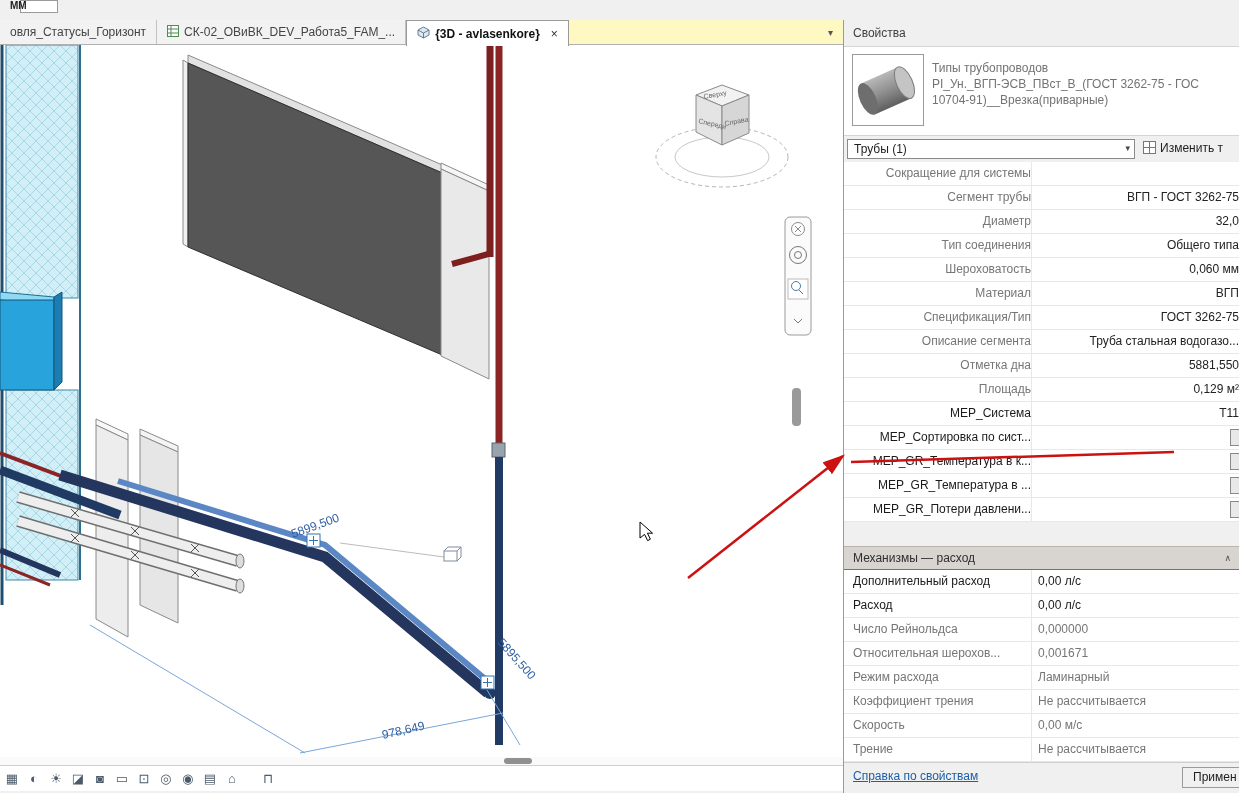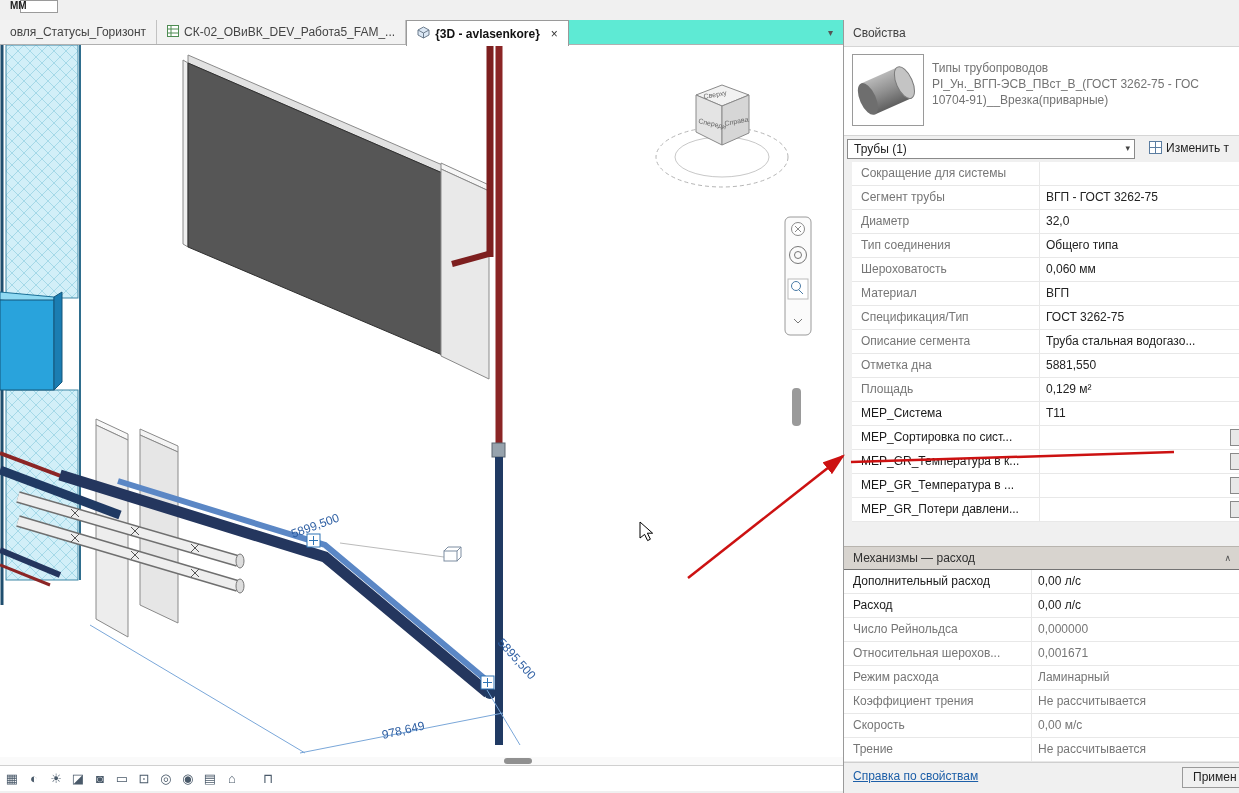--- a/index.html
+++ b/index.html
@@ -4,21 +4,21 @@
 <style>
   * { box-sizing: border-box; margin: 0; padding: 0; }
   body { font-family: "Liberation Sans", sans-serif; background:#f0f0f0; }
   .app { position:relative; width:1239px; height:793px; background:#f0f0f0; overflow:hidden; }
 
   
   .mm-frag { position:absolute; left:2px; top:0; font-size:10px; font-weight:bold; color:#222; z-index:3;margin-left:8px; }
   .mm-box  { position:absolute; left:20px; top:0; width:38px; height:13px; background:#fff; border:1px solid #9a9a9a; z-index:2; }
 
   
-  .tabbar { position:absolute; left:0; top:20px; width:843px; height:25px; background:#5eead4; border-bottom:1px solid #b0b0b0; display:flex; }
+  .tabbar { position:absolute; left:0; top:20px; width:843px; height:25px; background:#fef9c3; border-bottom:1px solid #b0b0b0; display:flex; }
   .tab { display:flex; align-items:center; gap:5px; padding:0 10px; font-size:12px; color:#444; background:#f2f2f2; border-right:1px solid #c2c2c2; white-space:nowrap; overflow:hidden; }
   .tab.active { position:relative; z-index:2; height:26px; background:#fff; border:1px solid #9a9a9a; border-bottom:none; color:#111; font-weight:bold; }
   .tab-close { font-weight:normal; color:#333; margin-left:6px; font-size:12px; }
   .tab-dd { margin-left:auto; margin-right:10px; align-self:center; font-size:10px; color:#555; }
 
   
   .viewport { position:absolute; left:0; top:45px; width:843px; height:712px; background:#fff; overflow:hidden; }
 
   .hscroll { position:absolute; left:0; top:757px; width:843px; height:8px; background:#fafafa; }
   .hthumb  { position:absolute; left:504px; top:1px; width:28px; height:6px; background:#909090; border-radius:3px; }
@@ -26,26 +26,26 @@
   .vcbar { position:absolute; left:0; top:765px; width:843px; height:26px; background:#fff; border-top:1px solid #d0d0d0; display:flex; align-items:center; padding-left:4px; gap:6px; }
   .vc-icon { font-size:13px; color:#4a5a6a; width:16px; text-align:center; cursor:pointer; }
   .vc-icon.sep { margin-left:14px; }
 
   
   .panel { position:absolute; left:843px; top:20px; width:396px; height:773px; background:#f0f0f0; border-left:1px solid #9a9a9a; overflow:hidden; font-size:12px; }
   .p-header { position:absolute; top:0; left:0; right:0; height:26px; line-height:26px; padding-left:9px; color:#404040; }
   .p-type { position:absolute; top:26px; left:0; right:0; height:90px; background:#fff; border-top:1px solid #d5d5d5; border-bottom:1px solid #d5d5d5; display:flex; padding:7px 8px; }
   .type-img { width:72px; height:72px; border:1px solid #9a9a9a; background:#fff; flex:none; display:flex; align-items:center; justify-content:center; }
   .type-text { margin-left:8px; color:#737373; line-height:16px; white-space:nowrap; overflow:hidden; padding-top:6px; }
-  .p-filter { position:absolute; top:116px; left:0; right:0; height:26px; display:flex; align-items:center; padding:0 3px;gap:6px; }
+  .p-filter { position:absolute; top:116px; left:0; right:0; height:26px; display:flex; align-items:center; padding:0 3px; }
   .combo { width:288px; height:20px; background:#fff; border:1px solid #8a8a8a; display:flex; align-items:center; padding-left:6px; position:relative; color:#1f1f1f; flex:none; }
   .combo-arrow { position:absolute; right:4px; top:3px; font-size:9px; color:#444; }
   .edit-type { display:flex; gap:4px; margin-left:8px; color:#1f1f1f; white-space:nowrap; cursor:pointer; }
 
-  .p-grid1 { position:absolute; top:142px; left:8px; right:0; background:#3b82f6; }
+  .p-grid1 { position:absolute; top:142px; left:0; right:0; background:#3b82f6;text-align:right; }
   .p-grid2 { position:absolute; top:550px; left:0; right:0; background:#84cc16; }
   .prow { position:relative; height:24px; line-height:23px; border-bottom:1px solid #e8e8e8; display:flex; background:#fff; }
   .plabel { width:188px; padding-left:9px; border-right:1px solid #e8e8e8; color:#767676; white-space:nowrap; overflow:hidden; flex:none; }
   .plabel.dark { color:#1a1a1a; }
   .pvalue { flex:1; padding-left:6px; color:#222; white-space:nowrap; overflow:hidden; }
   .pvalue.ro { color:#767676; }
   .mini-btn { position:absolute; right:-4px; top:3px; width:13px; height:17px; background:#e8e8e8; border:1px solid #8a8a8a; }
   .p-sect { position:absolute; top:526px; left:0; right:0; height:24px; line-height:22px; background:#d8d4cf; border-top:1px solid #b8b4ae; border-bottom:1px solid #737373; padding-left:9px; color:#2f2f2f; }
   .sect-chev { position:absolute; right:8px; top:0; font-size:9px; color:#555; cursor:pointer; }
 

